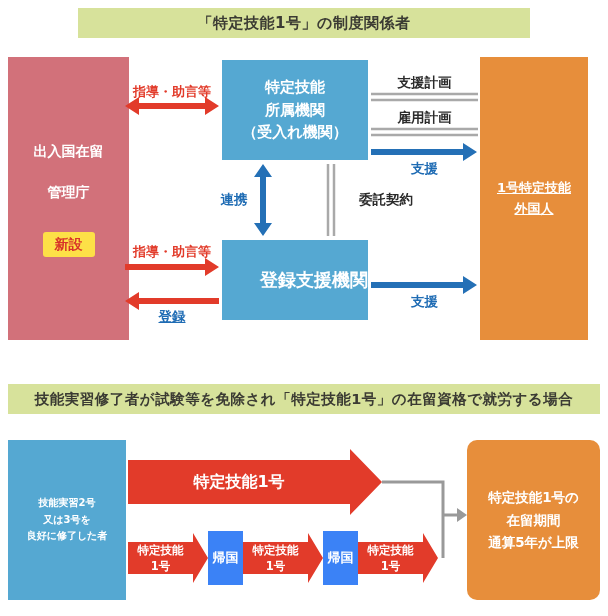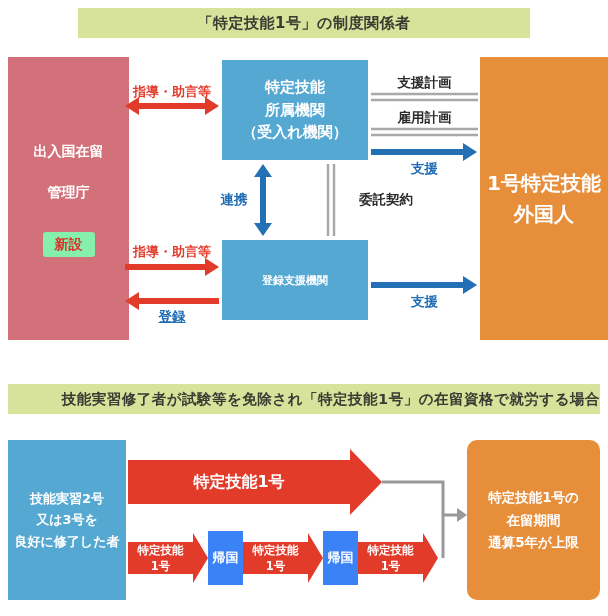--- a/index.html
+++ b/index.html
@@ -14,21 +14,21 @@
   }
   .box {
     display:flex; flex-direction:column; align-items:center; justify-content:center;
     color:#ffffff; font-weight:bold; text-align:center;
   }
   .pink   { background:#d2717a; }
   .blue   { background:#55a8d2; }
   .orange { background:#e78e3b; }
   .green  { background:#3b82f6; }
   .badge {
-    background:#86efac; color:#d8322a; border-radius:3px;
+    background:#fde047; color:#d8322a; border-radius:3px;
     padding:2px 12px; font-size:14px; font-weight:bold; margin-top:9px;
   }
   .lbl { position:absolute; font-weight:bold; text-align:center; line-height:1.25; }
   .red-t  { color:#e23b2a; font-size:13px; }
   .blue-t { color:#1f6cb4; font-size:13.5px; }
   .dark-t { color:#2b2b2b; font-size:13.5px; }
   .white-t { color:#ffffff; }
   svg.overlay { position:absolute; left:0; top:0; }
 </style>
 </head>
@@ -45,34 +45,34 @@
     <div>管理庁</div>
     <div class="badge">新設</div>
   </div>
 
   <div class="abs box blue" style="left:222px; top:60px; width:146px; height:100px; font-size:15px; line-height:1.5;">
     <div>特定技能</div>
     <div>所属機関</div>
     <div>（受入れ機関）</div>
   </div>
 
-  <div class="abs box blue" style="left:222px; top:240px; width:146px; height:80px; font-size:11px;">
+  <div class="abs box blue" style="left:222px; top:240px; width:146px; height:80px; font-size:18px;align-items:flex-end;">
     <div>登録支援機関</div>
   </div>
 
-  <div class="abs box orange" style="left:480px; top:57px; width:128px; height:283px; font-size:20px; line-height:1.55;">
+  <div class="abs box orange" style="left:480px; top:57px; width:108px; height:283px; font-size:13px; line-height:1.55;text-decoration:underline;">
     <div>1号特定技能</div>
     <div>外国人</div>
   </div>
 
-  <div class="abs hdr" style="left:8px; top:384px; width:592px; height:30px; font-size:14.5px;justify-content:flex-end;">
+  <div class="abs hdr" style="left:8px; top:384px; width:592px; height:30px; font-size:14.5px;">
     <span>技能実習修了者が試験等を免除され「特定技能1号」の在留資格で就労する場合</span>
   </div>
 
-  <div class="abs box blue" style="left:8px; top:440px; width:118px; height:160px; font-size:13px; line-height:1.65;">
+  <div class="abs box blue" style="left:8px; top:440px; width:118px; height:160px; font-size:10px; line-height:1.65;">
     <div>技能実習2号</div>
     <div>又は3号を</div>
     <div>良好に修了した者</div>
   </div>
 
   <div class="abs box orange" style="left:467px; top:440px; width:133px; height:160px; font-size:13.5px; line-height:1.7;border-radius:10px;">
     <div>特定技能1号の</div>
     <div>在留期間</div>
     <div>通算5年が上限</div>
   </div>

